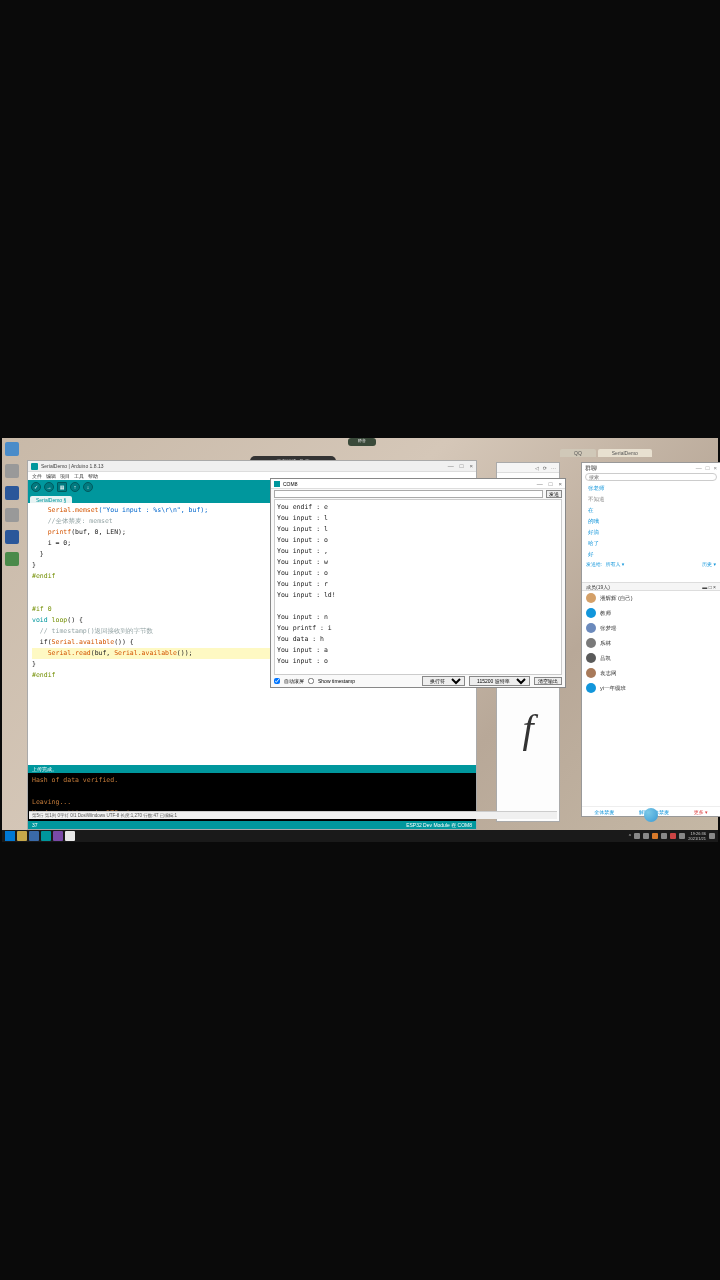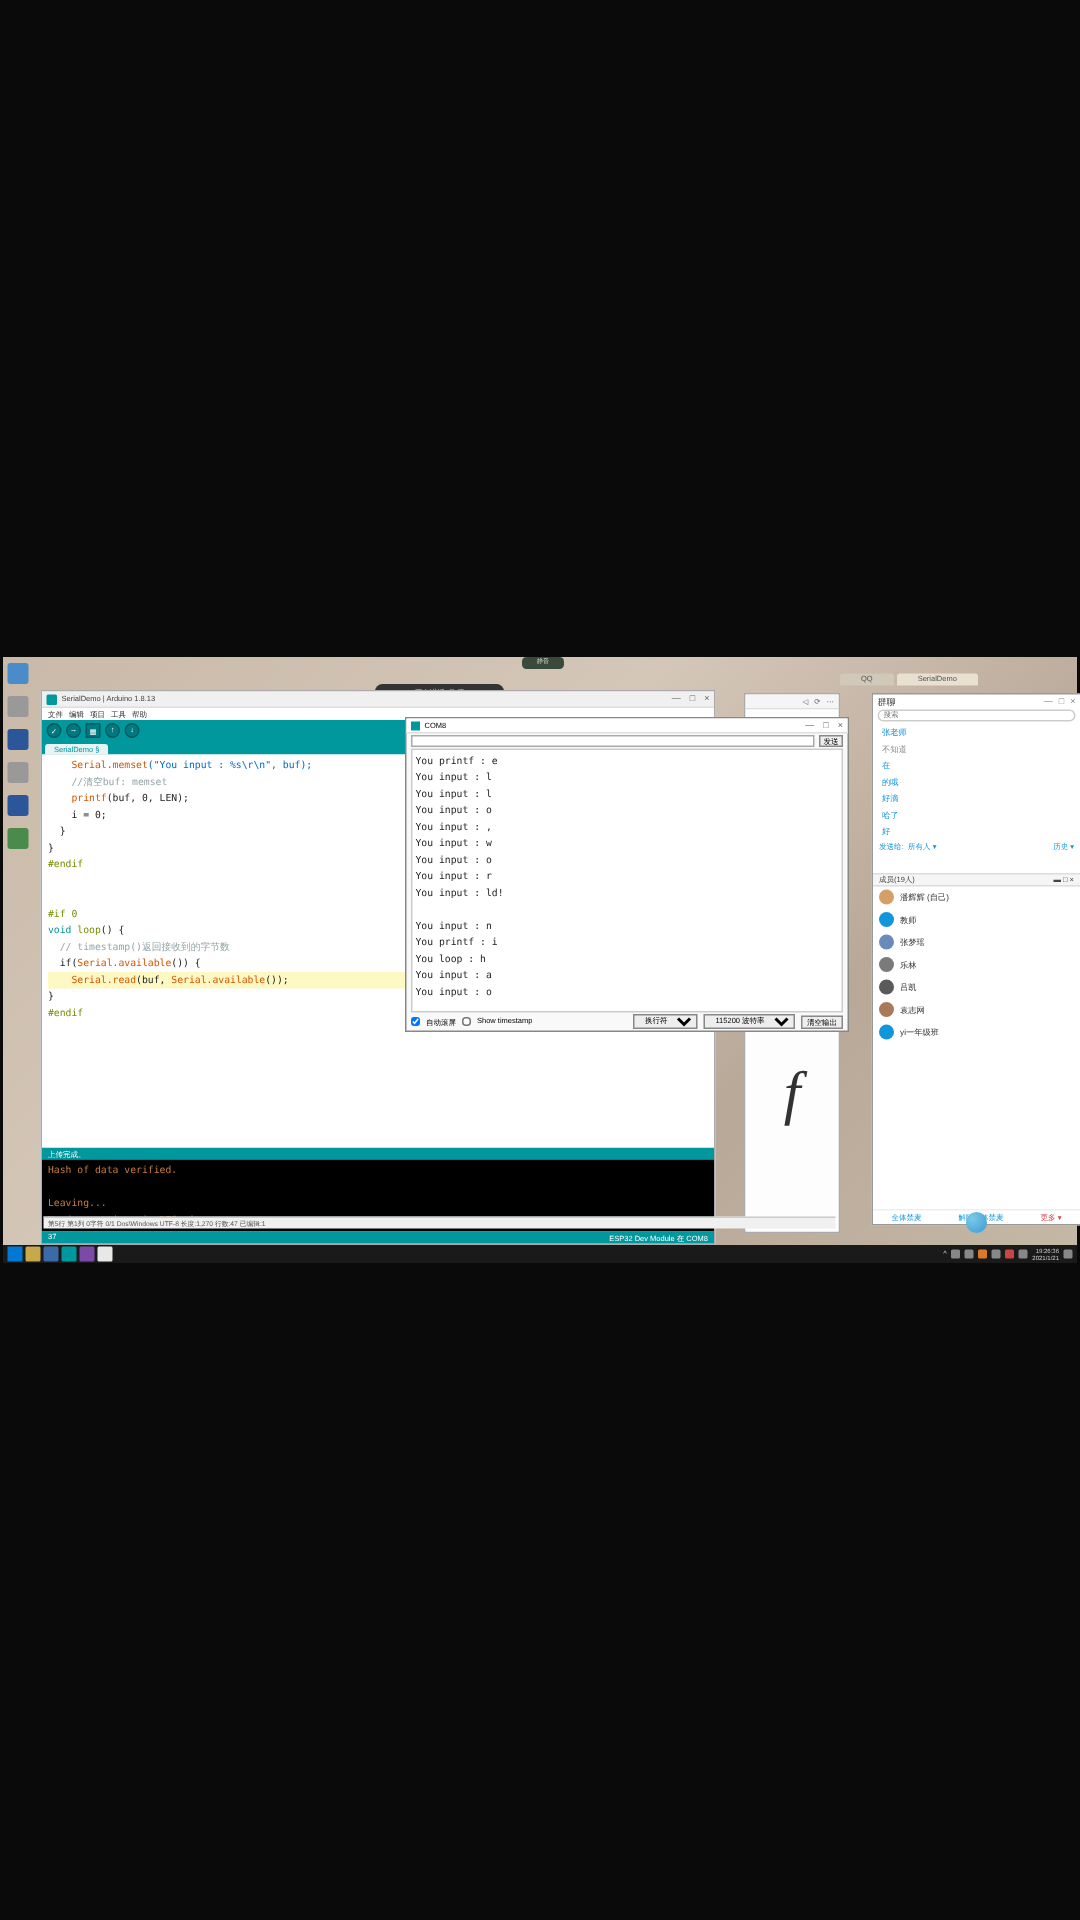--- a/index.html
+++ b/index.html
@@ -339,21 +339,21 @@
       <div class="tb-btn">✓</div>
       <div class="tb-btn">→</div>
       <div class="tb-btn sq">▦</div>
       <div class="tb-btn">↑</div>
       <div class="tb-btn">↓</div>
     </div>
     <div class="arduino-tabs">
       <div class="arduino-tab">SerialDemo §</div>
     </div>
     <div class="code-area"><span class="kw-orange">    Serial</span><span class="kw-orange">.memset</span><span class="kw-blue">("You input : %s\r\n", buf);</span>
-<span class="kw-gray">    //清空buf: memset</span>
+<span class="kw-gray">    //全体禁麦: memset</span>
 <span class="kw-orange">    printf</span><span>(buf, 0, LEN);</span>
 <span>    i = 0;</span>
 <span>  }</span>
 <span>}</span>
 <span class="kw-green">#endif</span>
 <span></span>
 <span></span>
 <span class="kw-green">#if 0</span>
 <span class="kw-teal">void </span><span class="kw-green">loop</span><span>() {</span>
 <span class="kw-gray">  // timestamp()返回接收到的字节数</span>
@@ -379,33 +379,33 @@
       <div class="ctrls">
         <span>—</span>
         <span>□</span>
         <span>×</span>
       </div>
     </div>
     <div class="serial-input-row">
       <input type="text" style="">
       <button>发送</button>
     </div>
-    <div class="serial-output"><span>You printf : e</span>
+    <div class="serial-output"><span>You endif : e</span>
 <span>You input : l</span>
 <span>You input : l</span>
 <span>You input : o</span>
 <span>You input : ,</span>
 <span>You input : w</span>
 <span>You input : o</span>
 <span>You input : r</span>
 <span>You input : ld!</span>
 <span></span>
 <span>You input : n</span>
 <span>You printf : i</span>
-<span>You loop : h</span>
+<span>You data : h</span>
 <span>You input : a</span>
 <span>You input : o</span></div>
     <div class="serial-bottom">
       <input type="checkbox" checked="" style="">
       <span>自动滚屏</span>
       <input type="checkbox" style="">
       <span>Show timestamp</span>
       <span style="flex:1"></span>
       <select><option>换行符</option></select>
       <select><option>115200 波特率</option></select>

